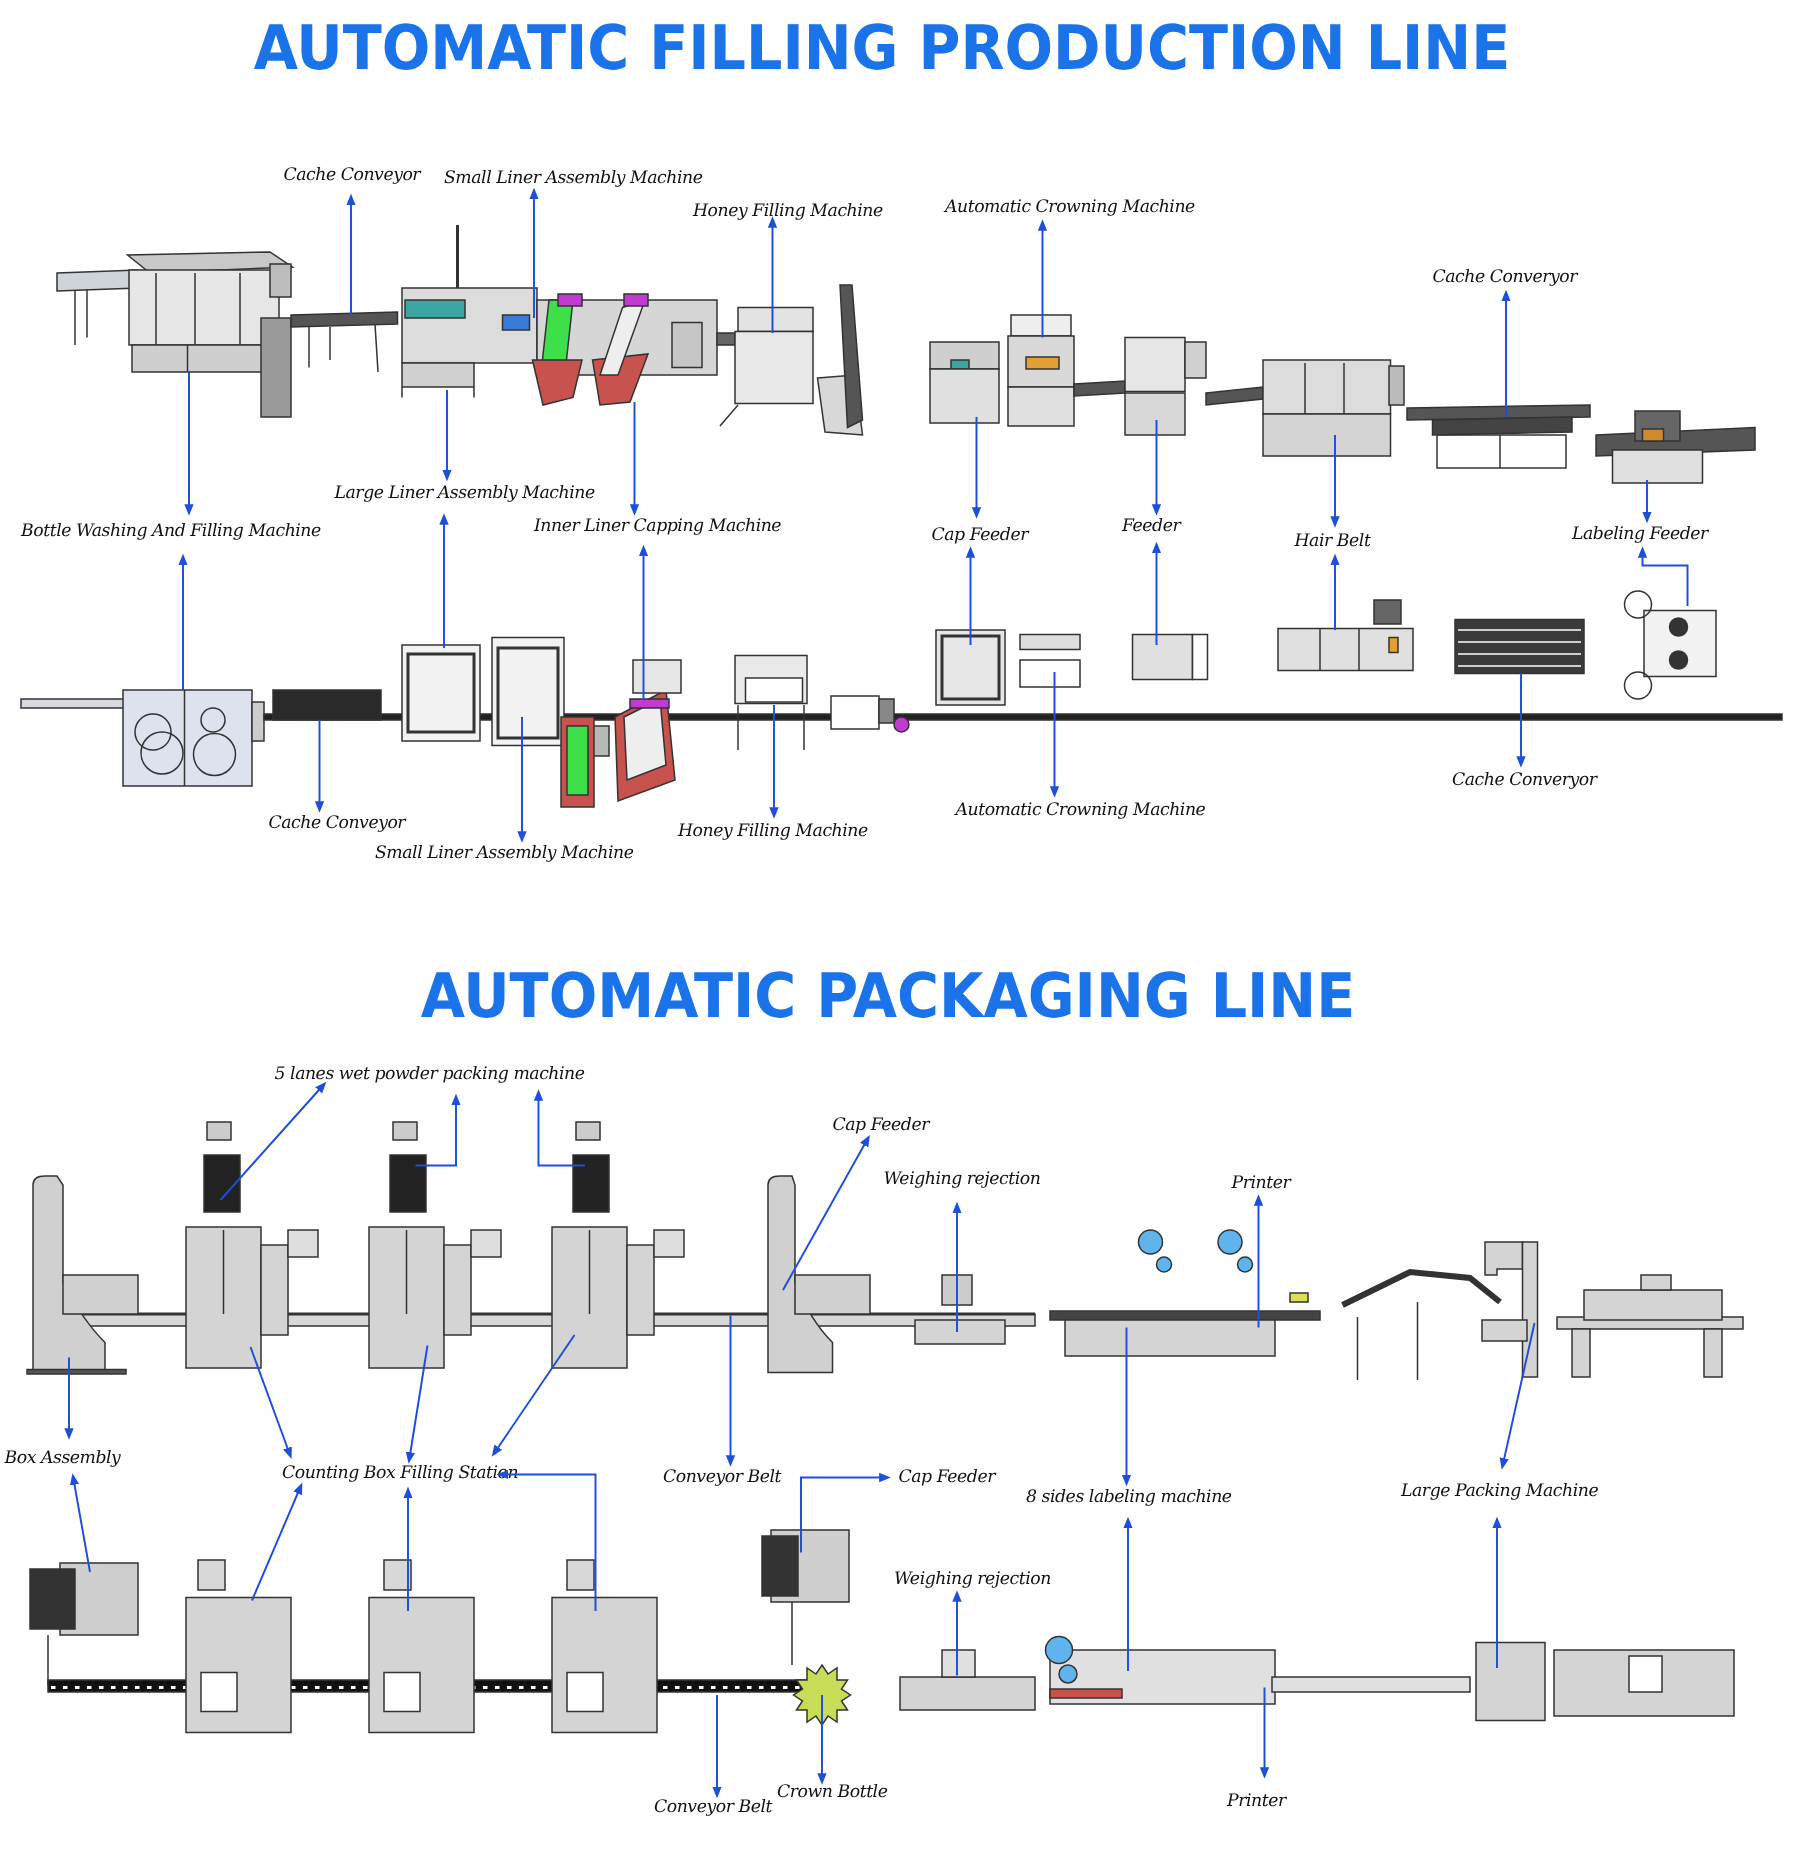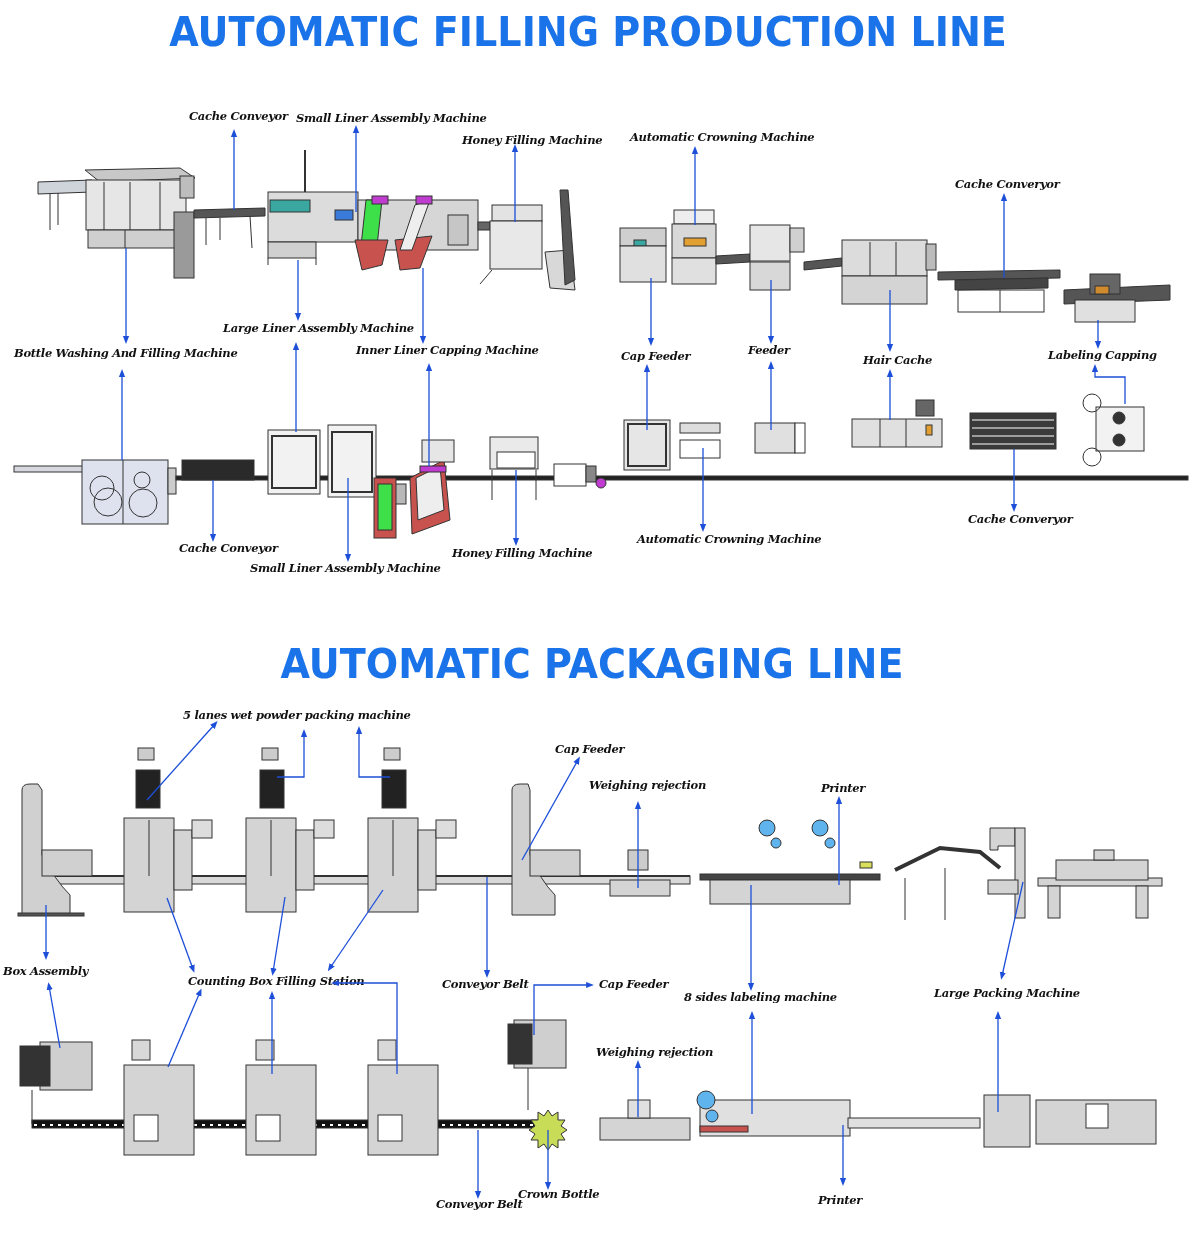--- a/index.html
+++ b/index.html
@@ -1,40 +1,40 @@
 <!DOCTYPE html>
 <html><head>
 <meta charset="utf-8">
 <style>
   html, body { margin: 0; padding: 0; background: #ffffff; }
   body { width: 1200px; height: 1240px; position: relative; overflow: hidden; font-family: "DejaVu Serif", serif; }
   .title { position: absolute; left: 0; width: 1200px; text-align: center; font-family: "DejaVu Sans", sans-serif; font-weight: bold; color: #1a73e8; letter-spacing: 0px; }
   #title1 { top: 8px; font-size: 41px; left: -12px; transform: scaleX(0.93); }
   #title2 { top: 640px; font-size: 41px; left: -8px; transform: scaleX(0.93); }
-  .lbl { position: absolute; font-family: "DejaVu Serif", serif; font-style: italic; font-weight: bold; font-size: 11.5px; color: #111; white-space: nowrap; letter-spacing: -0.3px; }
+  .lbl { position: absolute; font-family: "DejaVu Serif", serif; font-style: italic; font-weight: normal; font-size: 11.5px; color: #111; white-space: nowrap; letter-spacing: -0.3px; }
   svg#diagram { position: absolute; left: 0; top: 0; }
 </style>
 </head>
 <body>
 
 <div class="title" id="title1">AUTOMATIC FILLING PRODUCTION LINE</div>
 <div class="title" id="title2">AUTOMATIC PACKAGING LINE</div>
 
 <div class="lbl" style="left:189px;top:109px">Cache Conveyor</div>
 <div class="lbl" style="left:296px;top:111px">Small Liner Assembly Machine</div>
 <div class="lbl" style="left:462px;top:133px">Honey Filling Machine</div>
 <div class="lbl" style="left:630px;top:130px">Automatic Crowning Machine</div>
 <div class="lbl" style="left:955px;top:177px">Cache Converyor</div>
 <div class="lbl" style="left:14px;top:346px">Bottle Washing And  Filling Machine</div>
 <div class="lbl" style="left:223px;top:321px">Large Liner Assembly Machine</div>
 <div class="lbl" style="left:356px;top:343px">Inner Liner Capping Machine</div>
 <div class="lbl" style="left:621px;top:349px">Cap Feeder</div>
 <div class="lbl" style="left:748px;top:343px">Feeder</div>
-<div class="lbl" style="left:863px;top:353px">Hair Cache</div>
-<div class="lbl" style="left:1048px;top:348px">Labeling Capping</div>
+<div class="lbl" style="left:863px;top:353px">Hair Belt</div>
+<div class="lbl" style="left:1048px;top:348px">Labeling Feeder</div>
 
 <div class="lbl" style="left:179px;top:541px">Cache Conveyor</div>
 <div class="lbl" style="left:250px;top:561px">Small Liner Assembly Machine</div>
 <div class="lbl" style="left:452px;top:546px">Honey Filling Machine</div>
 <div class="lbl" style="left:637px;top:532px">Automatic Crowning Machine</div>
 <div class="lbl" style="left:968px;top:512px">Cache Converyor</div>
 
 <div class="lbl" style="left:183px;top:708px">5 lanes wet powder packing machine</div>
 <div class="lbl" style="left:555px;top:742px">Cap Feeder</div>
 <div class="lbl" style="left:589px;top:778px">Weighing rejection</div>

